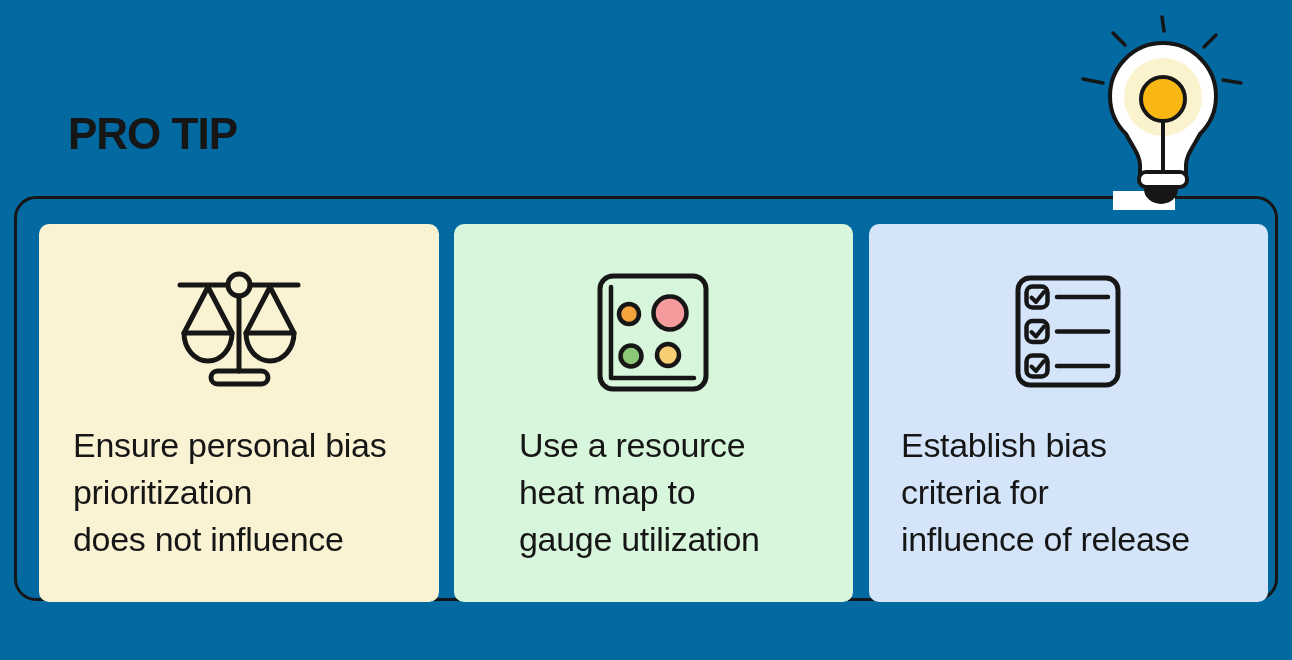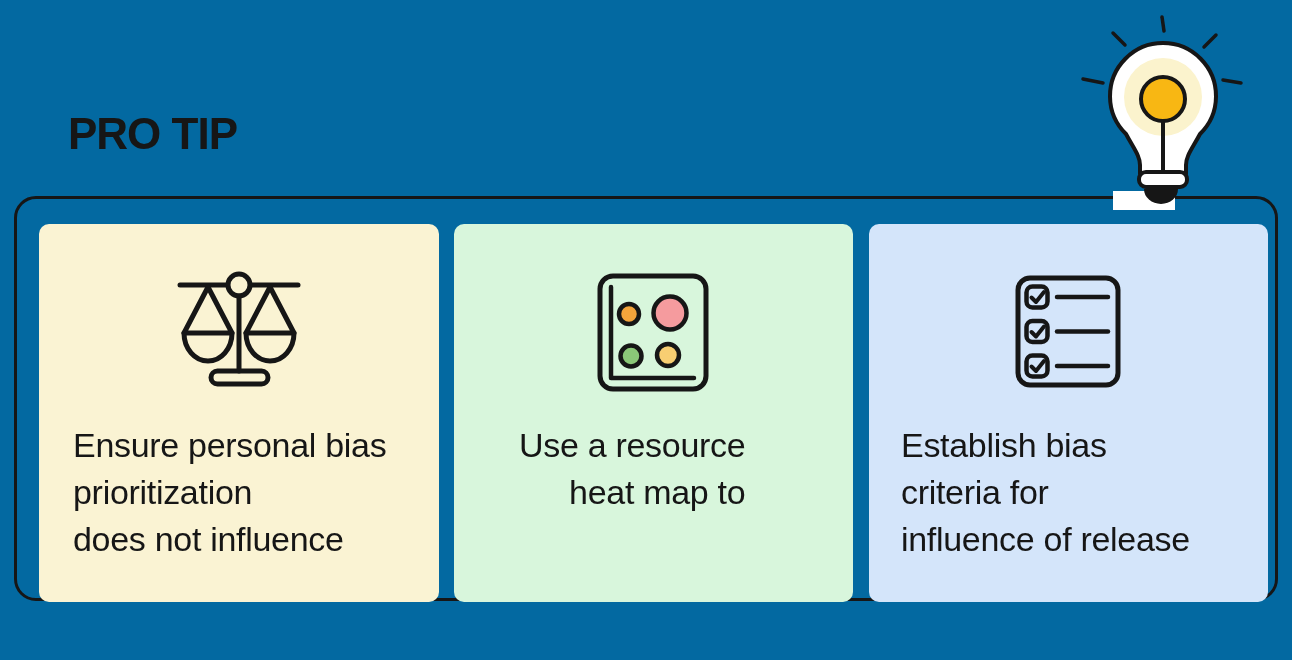--- a/index.html
+++ b/index.html
@@ -17,21 +17,21 @@
     position:absolute; left:14px; top:196px;
     width:1264px; height:405px;
     border:3px solid var(--ink); border-radius:22px;
     background:transparent;
   }
 
   .card {
     position:absolute; top:13px; height:378px; border-radius:10px;margin-top:12px;
   }
   .card-0 { left:22px;  width:400px; }
-  .card-1 { left:437px; width:399px;text-align:right; }
+  .card-1 { left:437px; width:399px; }
   .card-2 { left:852px; width:399px; }
 
   .card-icon { position:absolute; }
   .icon-scale     { left:138px; top:47px; }
   .icon-heatmap   { left:143px; top:49px; }
   .icon-checklist { left:146px; top:51px; }
 
   .card-text {
     position:absolute; top:198px;
     font-size:34px; line-height:47px; letter-spacing:-0.3px;
@@ -80,20 +80,21 @@
           <path d="M14 14 V105 H97" stroke-width="4.5"></path>
           <circle cx="32" cy="41" r="10" stroke-width="4.5" fill="#F4A43B"></circle>
           <circle cx="73" cy="40" r="16.5" stroke-width="4.5" fill="#F59B9E"></circle>
           <circle cx="34" cy="83" r="10.5" stroke-width="4.5" fill="#8BC878"></circle>
           <circle cx="71" cy="82" r="11" stroke-width="4.5" fill="#F8CE72"></circle>
         </g>
       </svg>
       <div class="card-text text-1">
         <span>Use a resource</span>
         <span>heat map to</span>
+        <span>gauge utilization</span>
       </div>
     </div>
 
     <div class="card card-2" style="background: rgb(212, 229, 250);">
       <svg class="card-icon icon-checklist" width="106" height="113" viewBox="0 0 106 113">
         <g fill="none" stroke="var(--ink)" stroke-linecap="round" stroke-linejoin="round">
           <rect x="3" y="3" width="100" height="107" rx="12" stroke-width="5"></rect>
           <rect x="11.5" y="11.5" width="21" height="21" rx="6" stroke-width="4.5"></rect>
           <path d="M16.5 22.5 l4.5 4.5 l8 -10" stroke-width="4"></path>
           <line x1="42" y1="22" x2="93" y2="22" stroke-width="4.5"></line>

